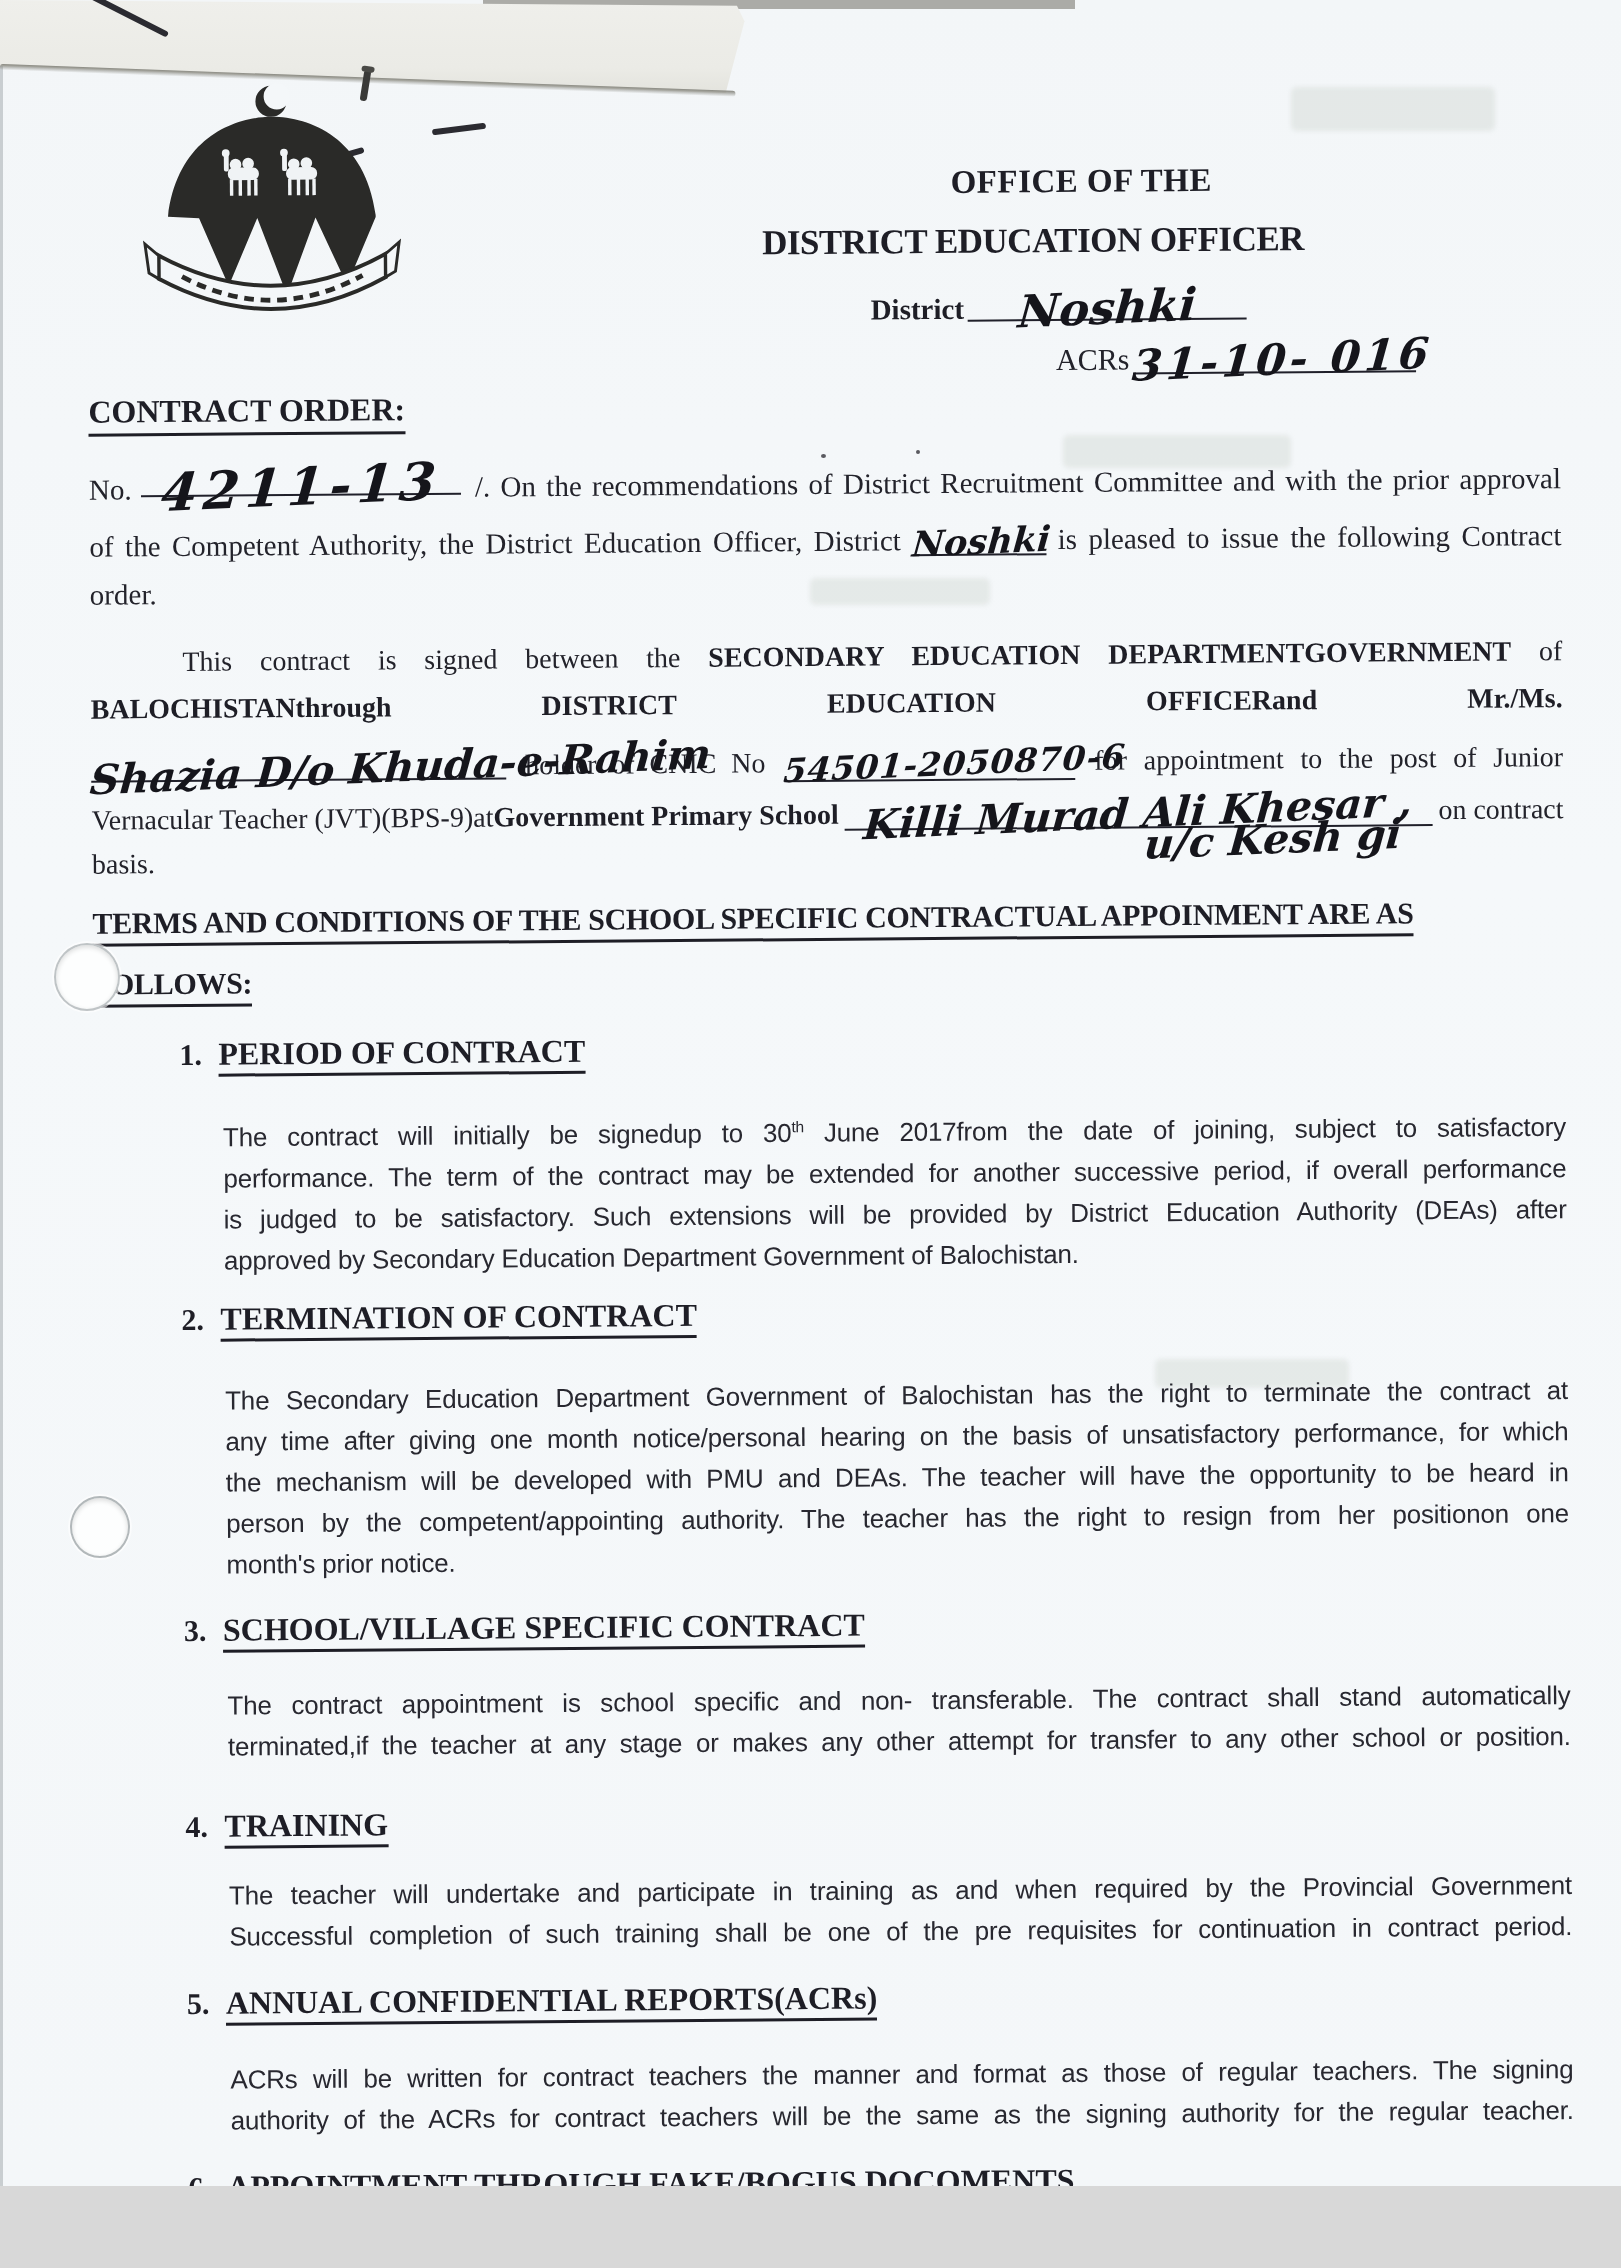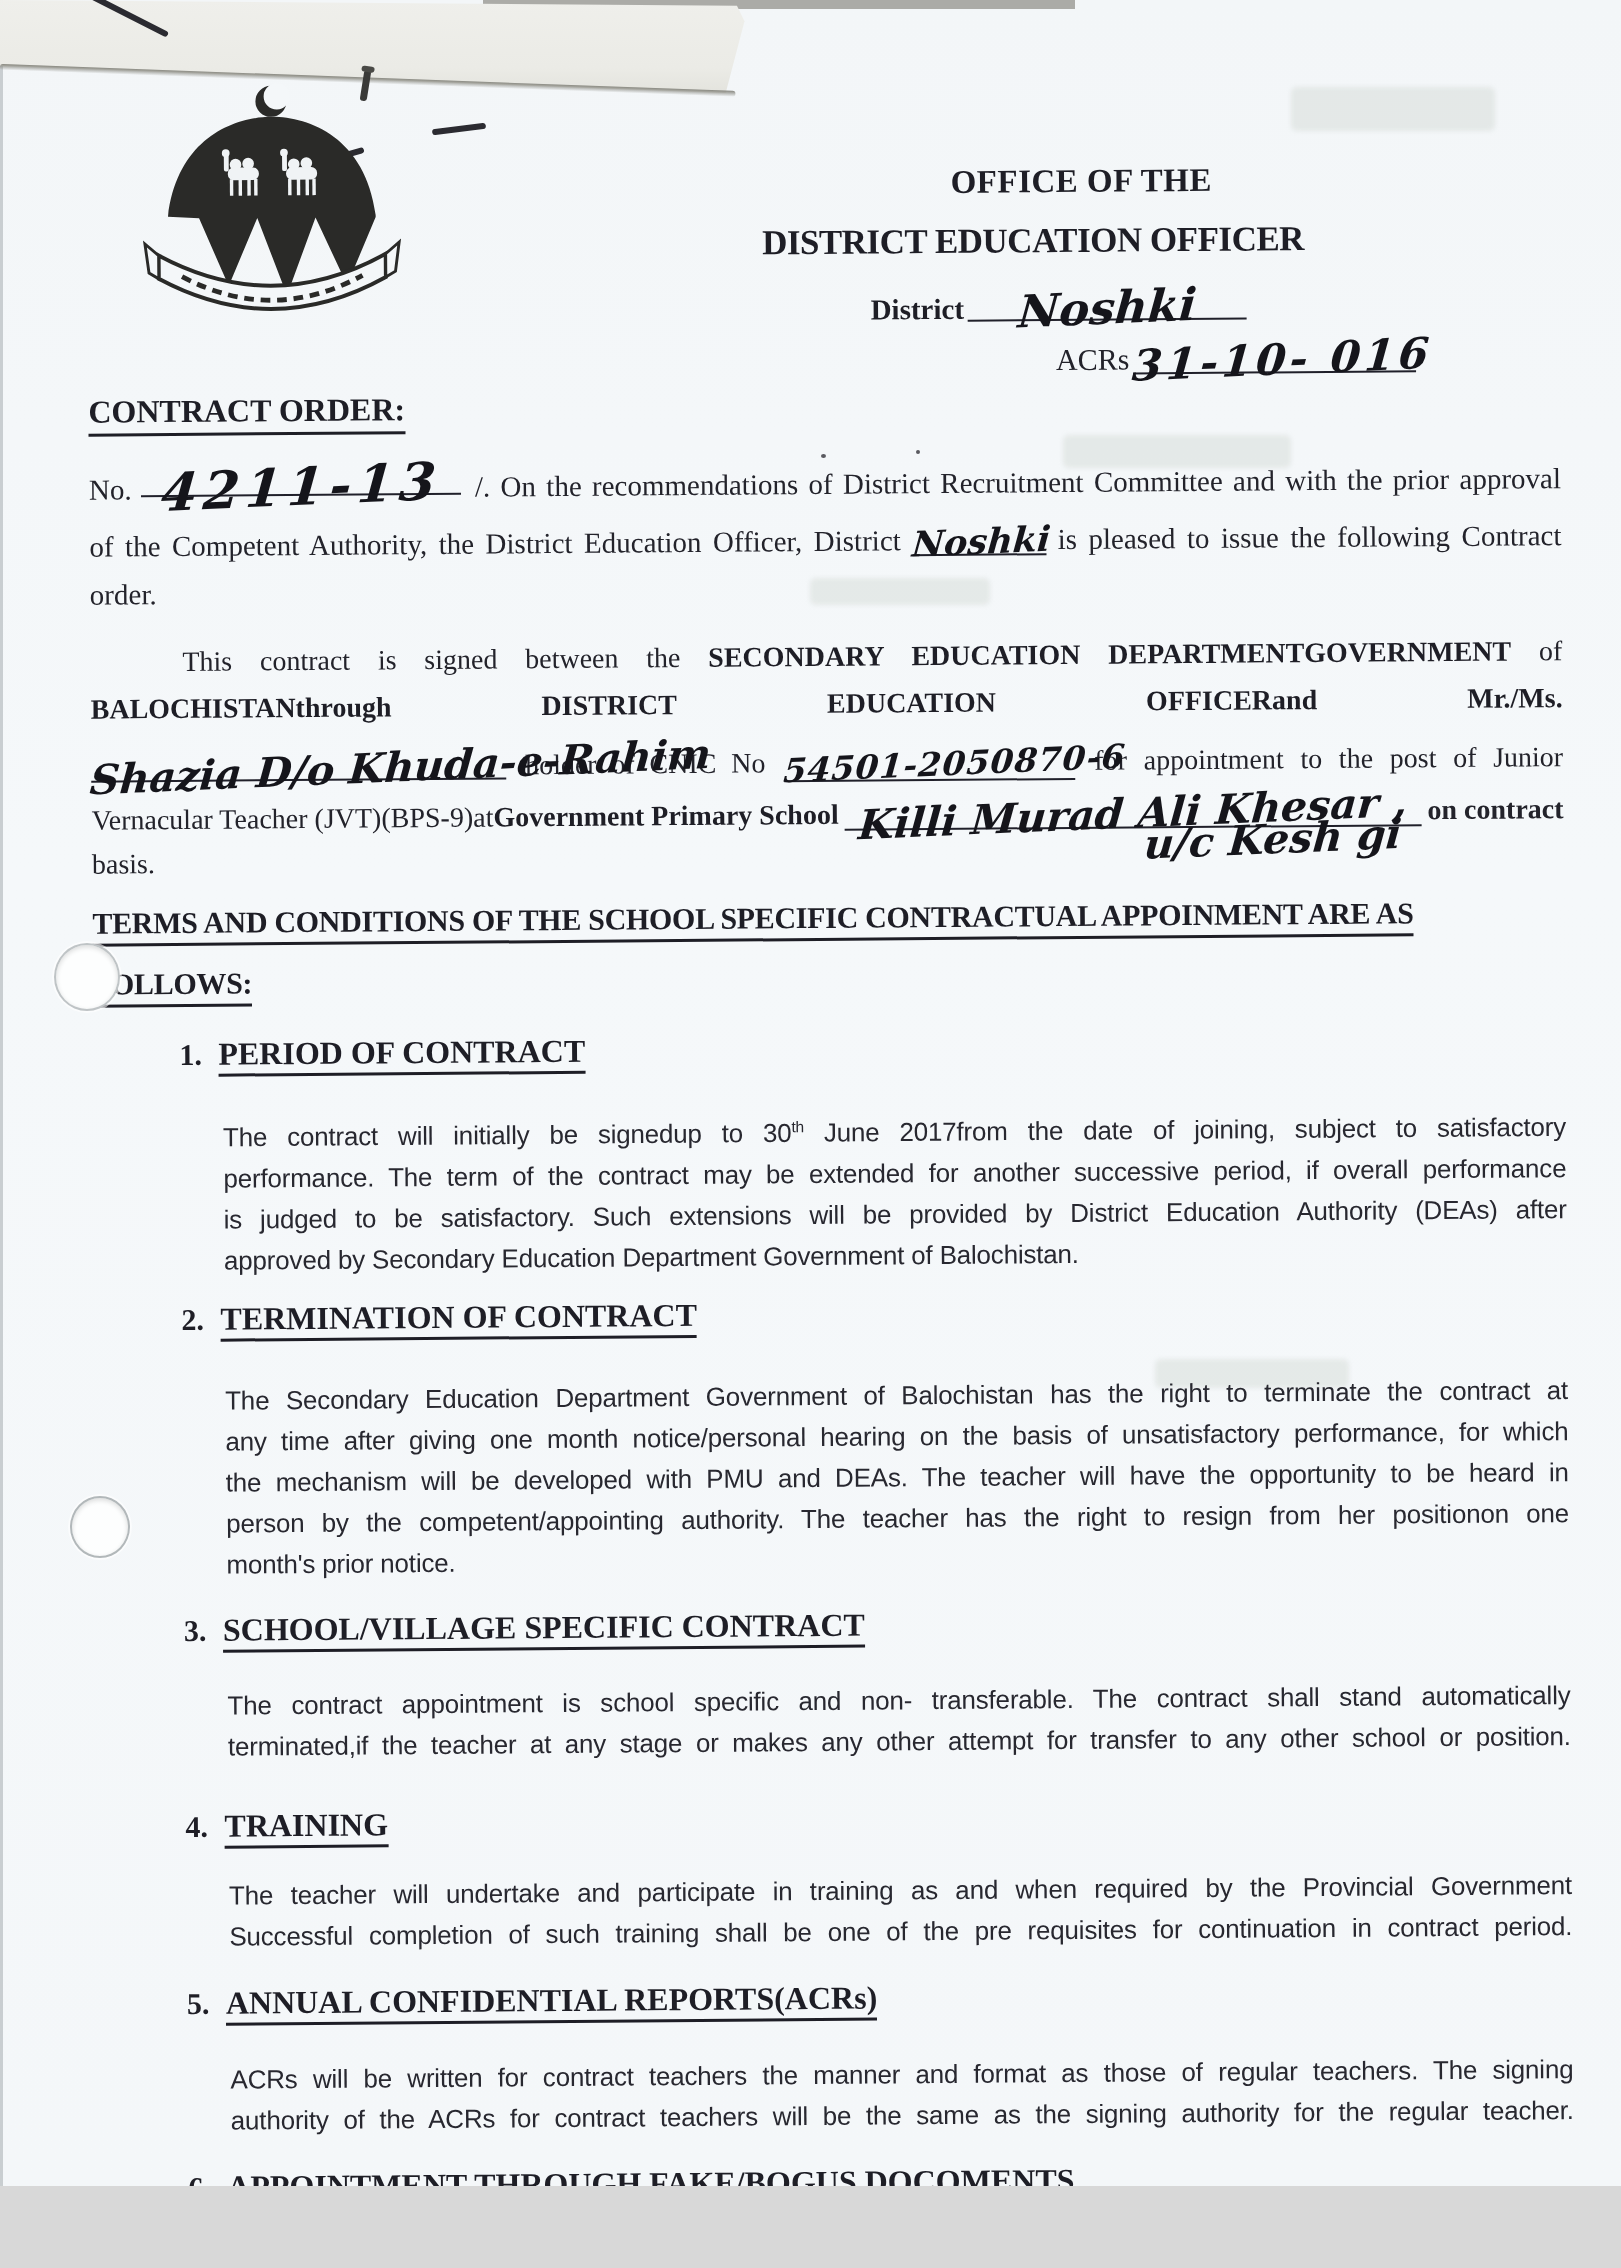--- a/index.html
+++ b/index.html
@@ -201,21 +201,21 @@
       <div class="l p2l3">
         <span class="blank" style="width:415px;height:41px;"><span class="hw hw-name">Shazia D/o Khuda-e-Rahim</span></span>
         <span style="word-spacing:7.8px;">holder of CNIC No</span>
         <span class="blank" style="width:291px;height:39px;"><span class="hw hw-cnic">54501-2050870-6</span></span>
         <span style="word-spacing:9.7px;">for appointment to the post of Junior</span>
       </div>
       <div class="l p2l4">
         <span style="white-space:nowrap;">Vernacular Teacher (JVT)(BPS-9)at</span>
         <span class="b" style="white-space:nowrap;">Government Primary School</span>
         <span class="blank" style="flex:1;height:43px;margin:0 5.8px;"><span class="hw hw-school">Killi Murad Ali Khesar ,</span></span>
-        <span style="white-space:nowrap;font-weight:bold;">on contract</span>
+        <span style="white-space:nowrap;">on contract</span>
       </div>
       <div class="l p2l5">basis.</div>
     </div>
     <span class="hw hw-uc">u/c Kesh gi</span>
 
     <div class="terms">
       <span class="t1">TERMS AND CONDITIONS OF THE SCHOOL SPECIFIC CONTRACTUAL APPOINMENT ARE AS</span><br>
       <span class="t2">FOLLOWS:</span>
     </div>
 

